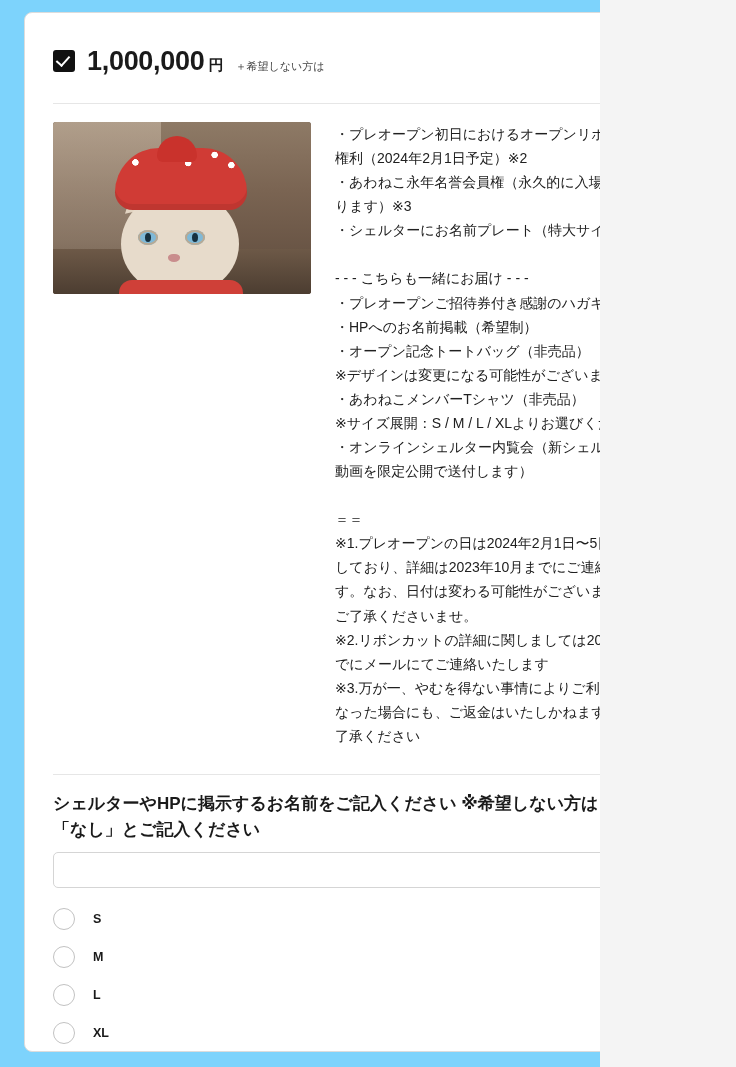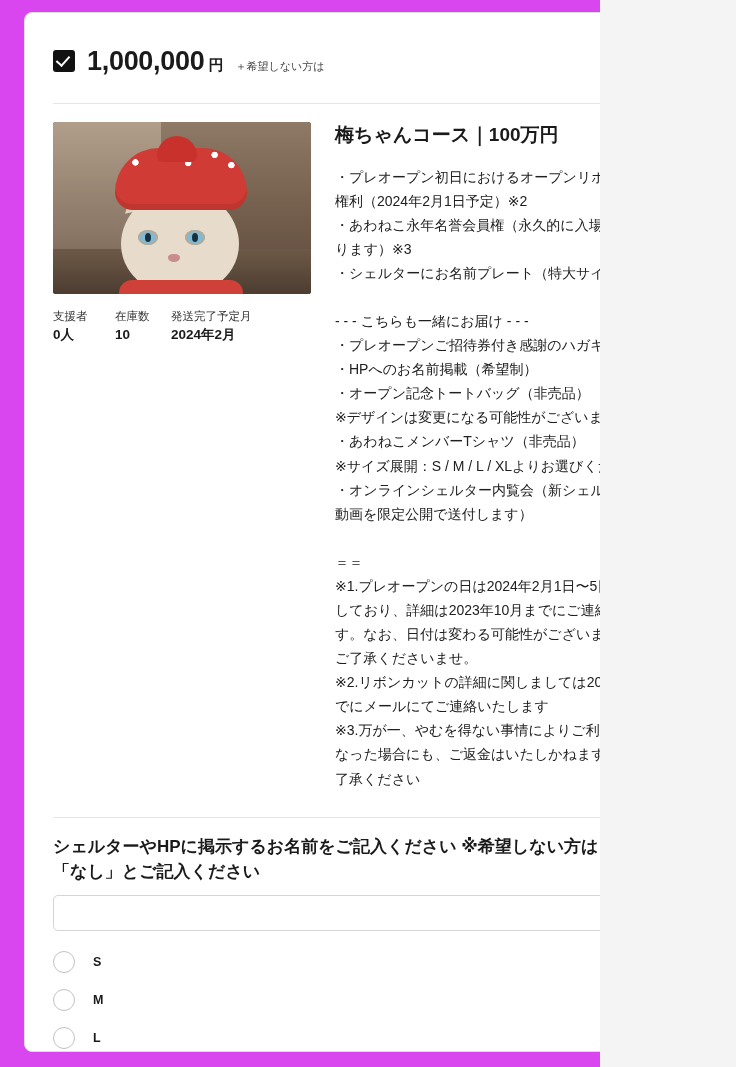--- a/index.html
+++ b/index.html
@@ -6,21 +6,21 @@
     margin: 0;
     padding: 0;
     background: #f4f4f4;
     font-family: "Liberation Sans", "DejaVu Sans", sans-serif;
     color: #1a1a1a;
   }
   #page {
     width: 600px;
     height: 1067px;
     position: relative;
-    background: #d946ef;
+    background: #7dd3fc;
     overflow: hidden;
     box-sizing: border-box;
   }
   .card {
     position: absolute;
     left: 24px;
     top: 12px;
     width: 688px;
     height: 1040px;
     background: #ffffff;
@@ -337,38 +337,23 @@
               <div class="face"></div>
               <div class="eye-l"></div>
               <div class="eye-r"></div>
               <div class="nose"></div>
               <div class="hat"></div>
               <div class="hat-dots"></div>
               <div class="hat-knot"></div>
               <div class="scarf"></div>
             </div>
           </div>
-          <div class="stats">
-            <div class="stat-col-1">
-              <div class="stat-label">支援者</div>
-              <div class="stat-value">0人</div>
-            </div>
-            <div class="stat-col-2">
-              <div class="stat-label">在庫数</div>
-              <div class="stat-value">10</div>
-            </div>
-            <div class="stat-col-3">
-              <div class="stat-label">発送完了予定月</div>
-              <div class="stat-value">2024年2月</div>
-            </div>
-          </div>
         </div>
 
         <div class="right-col">
-          <h2 class="course-title">梅ちゃんコース｜100万円</h2>
           <div class="desc">・プレオープン初日におけるオープンリボンカットの権利（2024年2月1日予定）※2
 ・あわねこ永年名誉会員権（永久的に入場料無料となります）※3
 ・シェルターにお名前プレート（特大サイズ）を掲示
 
 - - - こちらも一緒にお届け - - -
 ・プレオープンご招待券付き感謝のハガキ※1
 ・HPへのお名前掲載（希望制）
 ・オープン記念トートバッグ（非売品）
 ※デザインは変更になる可能性がございます
 ・あわねこメンバーTシャツ（非売品）

